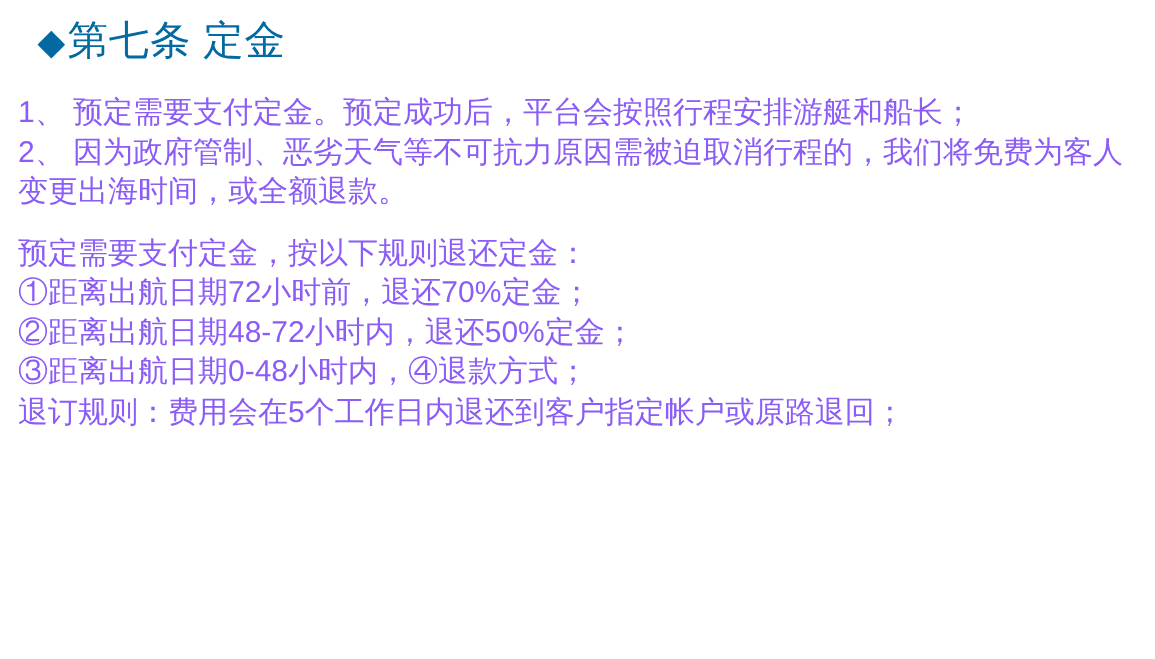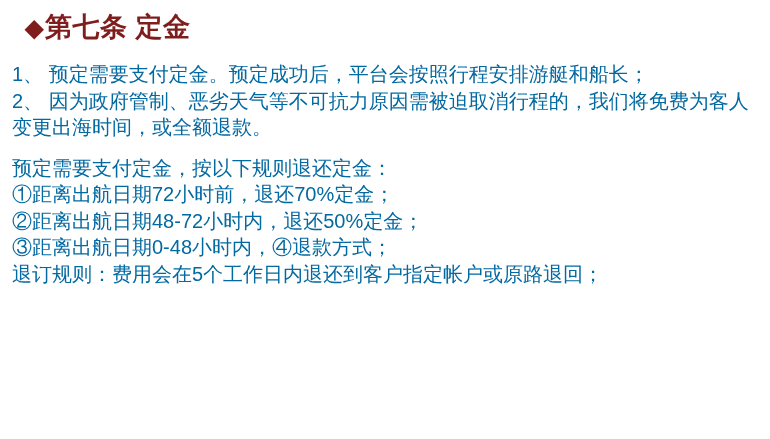--- a/index.html
+++ b/index.html
@@ -15,37 +15,37 @@
     color: #2b2b2b;
   }
   .doc {
     box-sizing: border-box;
     width: 770px;
     padding: 12px 14px 0 12px;
   }
   .section-heading {
     margin: 0 0 18px 13px;
     font-size: 27px;
-    font-weight: 700;
+    font-weight: 400;
     line-height: 30px;
-    color: #7f1d1d;
+    color: #0369a1;
     letter-spacing: 0.5px;
   }
   .section-heading .bullet {
     font-size: 24px;
     margin-right: 1px;
   }
   .clause-line {
     margin: 0;
     font-size: 20px;
     font-weight: 400;
     line-height: 26.5px;
     white-space: pre-wrap;
     word-break: break-all;
-    color: #0369a1;
+    color: #8b5cf6;
   }
   .section-cancellation {
     margin-top: 14px;
   }
   .section-cancellation .section-heading {
     margin-bottom: 24px;
   }
 </style>
 </head>
 <body>

